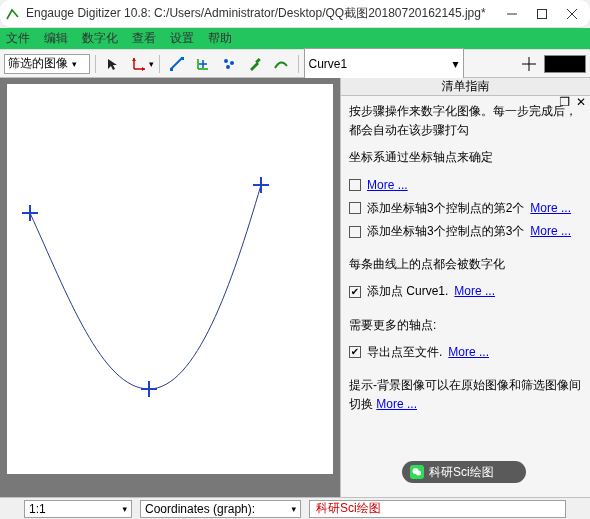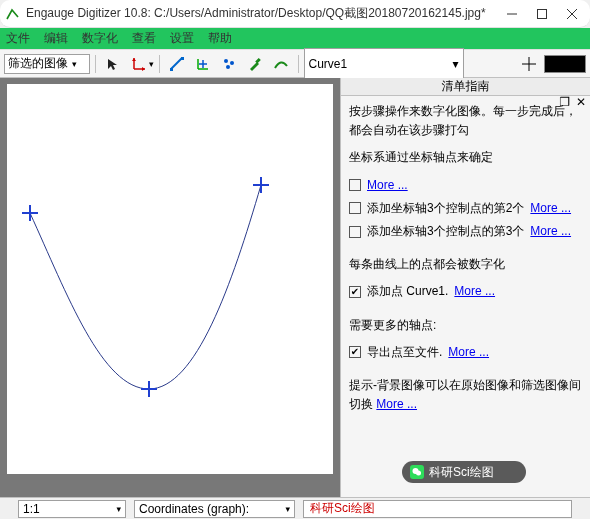--- a/index.html
+++ b/index.html
@@ -24,21 +24,21 @@
 .canvas { width:326px; height:390px; background:#fff; position:relative; }
 .side { flex:1; background:#f5f5f5; border-left:1px solid #c0c0c0; display:flex; flex-direction:column; }
 .side-head { height:18px; background:#ececec; border-bottom:1px solid #c0c0c0; display:flex; align-items:center; padding:0 4px; font-size:11px;flex-direction:column; }
 .side-head .hbtns { margin-left:auto; display:flex; gap:6px; font-size:10px; }
 .side-body { padding:6px 8px; font-size:11px; line-height:1.6; overflow:hidden; }
 .side-body p { margin-bottom:8px; }
 .chk-row { display:flex; align-items:center; gap:6px; margin:4px 0; }
 .chk { width:12px; height:12px; border:1px solid #555; display:flex; align-items:center; justify-content:center; font-size:10px; line-height:1; }
 .link { color:#0000ee; text-decoration:underline; cursor:pointer; }
 .section { margin-top:14px; }
-.statusbar { height:22px; background:#f0f0f0; border-top:1px solid #c0c0c0; display:flex; align-items:center; padding:0 18px; gap:8px; position:relative; }
+.statusbar { height:22px; background:#f0f0f0; border-top:1px solid #c0c0c0; display:flex; align-items:center; padding:0 24px; gap:8px; position:relative; }
 .stat-combo { height:18px; border:1px solid #a0a0a0; background:#fff; padding:0 4px; display:flex; align-items:center; font-size:11px; }
 .stat-combo .dd { margin-left:6px; font-size:9px; }
 .stat-field { height:18px; border:1px solid #a0a0a0; background:#fff; padding:0 6px; display:flex; align-items:center; font-size:11px; color:#c00; flex:1; }
 .watermark { position:absolute; right:64px; bottom:36px; width:124px; height:22px; background:rgba(30,30,30,.72); border-radius:11px; display:flex; align-items:center; padding:0 8px; color:#fff; font-size:11px; gap:5px; }
 .wm-ico { width:14px; height:14px; background:#2edc5a; border-radius:3px; display:flex; align-items:center; justify-content:center; }
 .cross { position:absolute; width:16px; height:16px; transform:translate(-8px,-8px); pointer-events:none; }
 .cross::before,.cross::after { content:""; position:absolute; background:#2040d0; }
 .cross::before { left:7px; top:0; width:2px; height:16px; }
 .cross::after { top:7px; left:0; height:2px; width:16px; }
 svg.curve { position:absolute; inset:0; width:100%; height:100%; }

